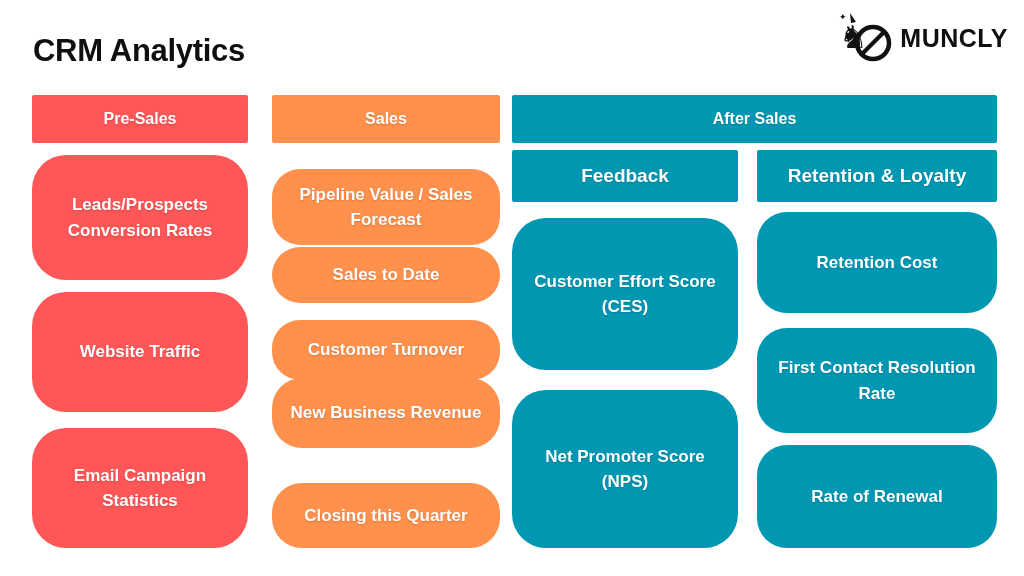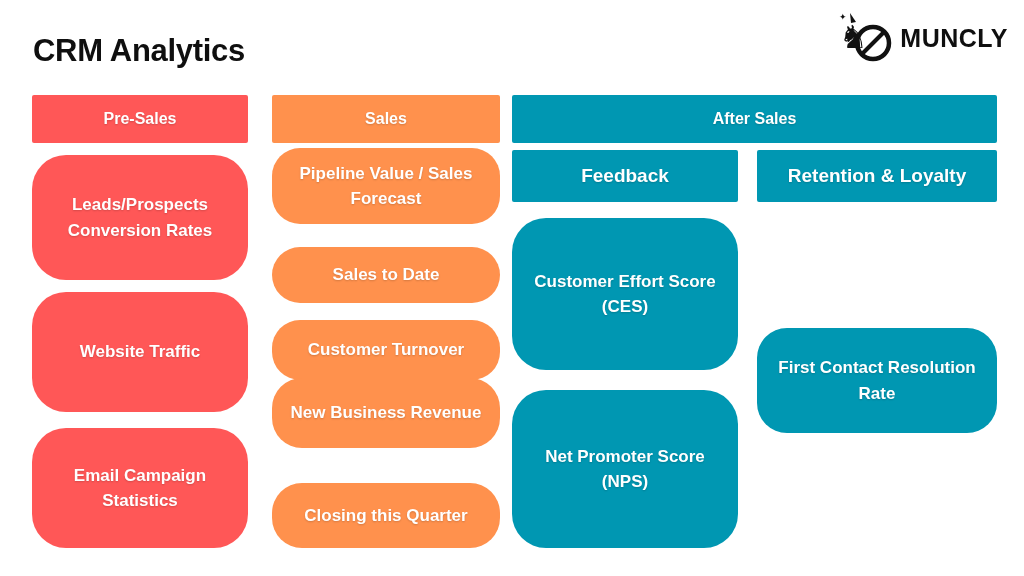--- a/index.html
+++ b/index.html
@@ -82,21 +82,21 @@
   
   .col-pre { left: 32px; width: 216px; }
   .col-pre .hdr   { top: 95px; }
   .col-pre .c1 { top: 155px; height: 125px; border-radius: 34px; }
   .col-pre .c2 { top: 292px; height: 120px; border-radius: 34px; }
   .col-pre .c3 { top: 428px; height: 120px; border-radius: 34px; }
 
   
   .col-sal { left: 272px; width: 228px; }
   .col-sal .hdr   { top: 95px; }
-  .col-sal .c1 { top: 148px; height: 76px; border-radius: 28px; }
+  .col-sal .c1 { top: 169px; height: 76px; border-radius: 28px; }
   .col-sal .c2 { top: 247px; height: 56px; border-radius: 28px; }
   .col-sal .c3 { top: 320px; height: 60px; border-radius: 28px; }
   .col-sal .c4 { top: 378px; height: 70px; border-radius: 30px; }
   .col-sal .c5 { top: 483px; height: 65px; border-radius: 30px; }
 
   
   .col-aft { left: 512px; width: 485px; }
   .col-aft .hdr.main { top: 95px; }
   .subcol { position: absolute; top: 0; height: 566px; }
   .subcol-feedback  { left: 0;     width: 226px; }
@@ -146,17 +146,19 @@
     <div class="hdr main">After Sales</div>
 
     <div class="subcol subcol-feedback">
       <div class="hdr subhdr">Feedback</div>
       <div class="card c1">Customer Effort Score (CES)</div>
       <div class="card c2">Net Promoter Score (NPS)</div>
     </div>
 
     <div class="subcol subcol-retention">
       <div class="hdr subhdr">Retention &amp; Loyalty</div>
+      <div class="card c1">Retention Cost</div>
       <div class="card c2">First Contact Resolution Rate</div>
+      <div class="card c3">Rate of Renewal</div>
     </div>
   </div>
 
 </div>
 
 </body></html>

